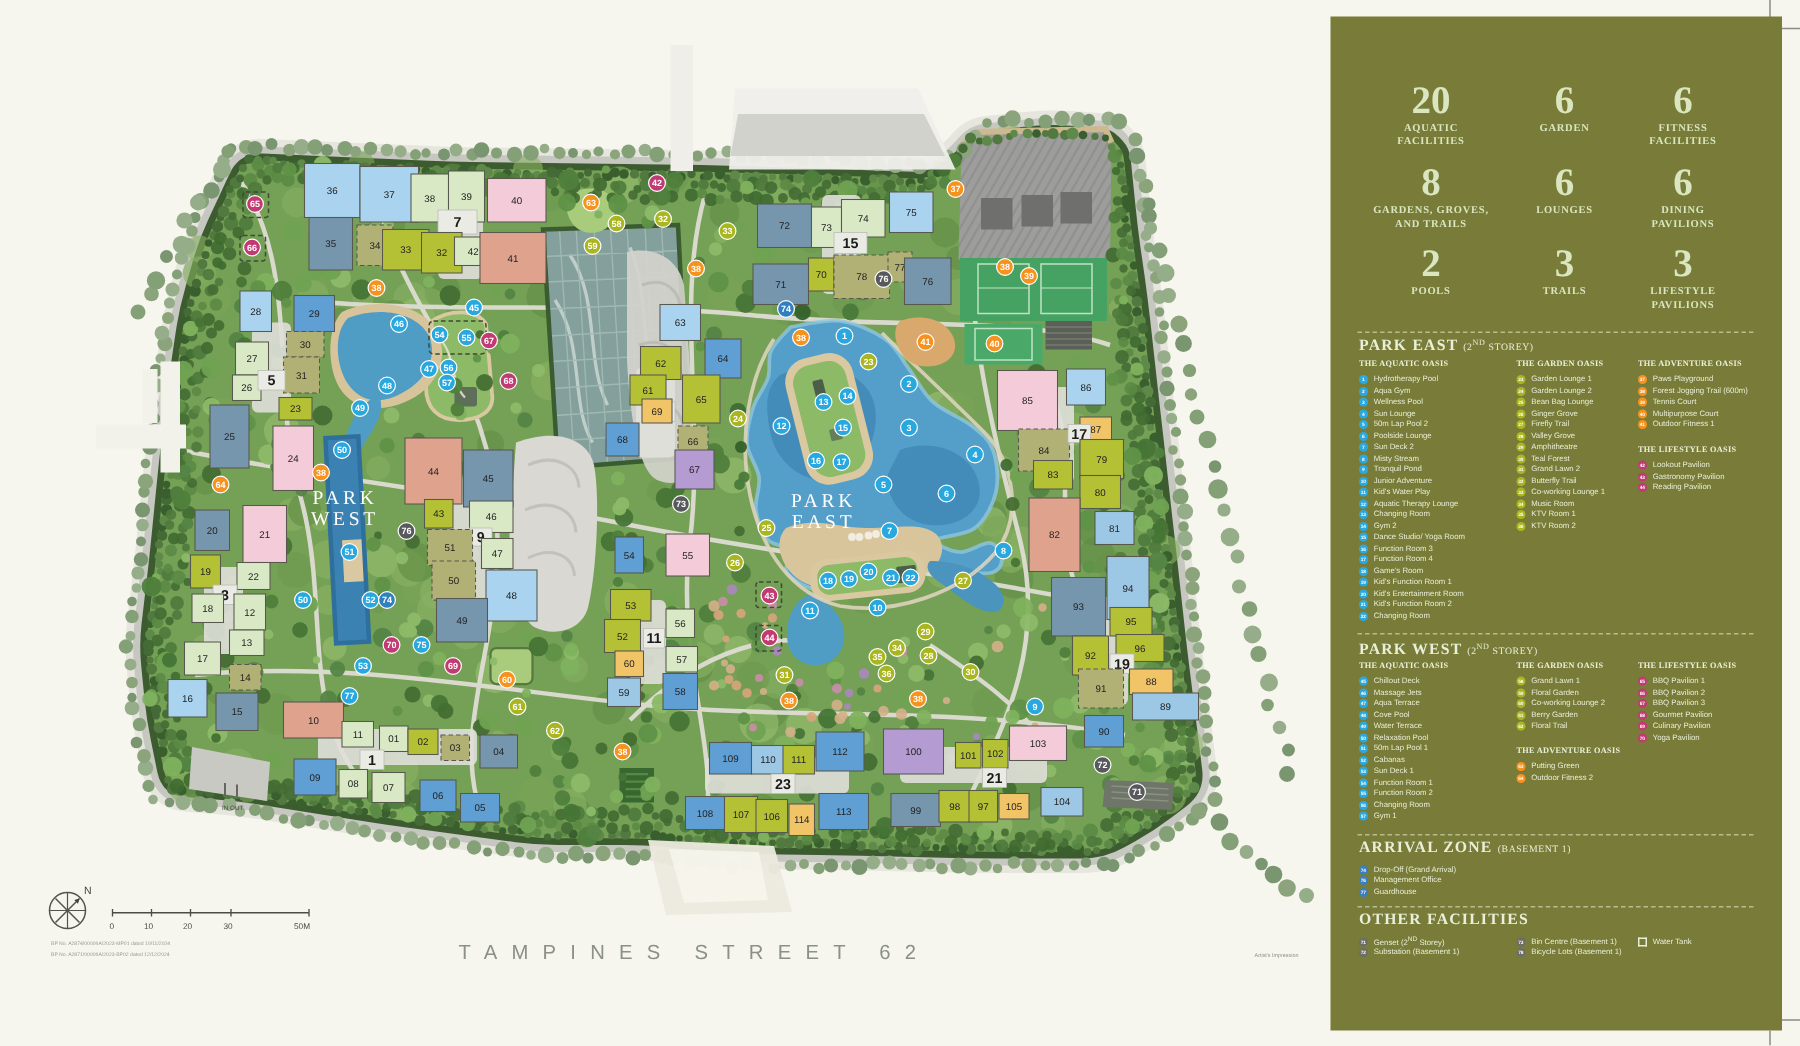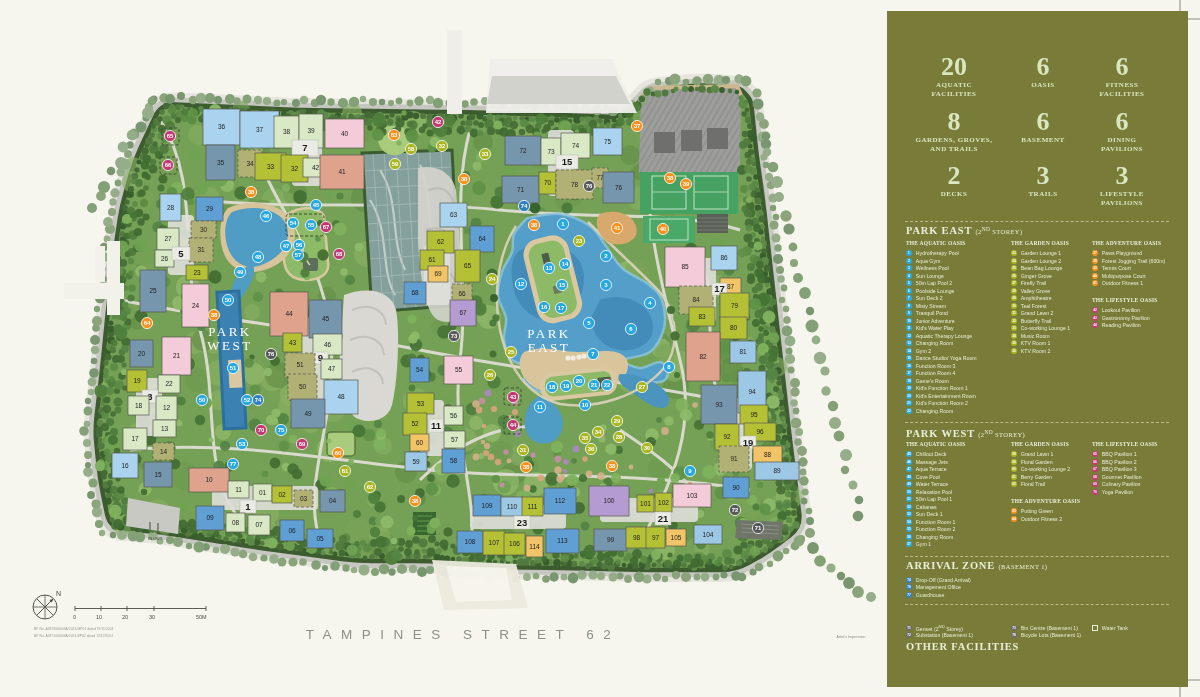--- a/index.html
+++ b/index.html
@@ -2473,46 +2473,46 @@
 
 <div class="panel">
 
   <div class="stat" style="left:7px;top:45px">
         <div class="n">20</div>
         <div class="c">AQUATIC<br>FACILITIES</div>
       </div>
 
   <div class="stat" style="left:96px;top:45px">
         <div class="n">6</div>
-        <div class="c">OASIS</div>
+        <div class="c">GARDEN</div>
       </div>
 
   <div class="stat" style="left:175px;top:45px">
         <div class="n">6</div>
         <div class="c">FITNESS<br>FACILITIES</div>
       </div>
 
   <div class="stat" style="left:7px;top:100px">
         <div class="n">8</div>
         <div class="c">GARDENS, GROVES,<br>AND TRAILS</div>
       </div>
 
   <div class="stat" style="left:96px;top:100px">
         <div class="n">6</div>
-        <div class="c">BASEMENT</div>
+        <div class="c">LOUNGES</div>
       </div>
 
   <div class="stat" style="left:175px;top:100px">
         <div class="n">6</div>
         <div class="c">DINING<br>PAVILIONS</div>
       </div>
 
   <div class="stat" style="left:7px;top:154px">
         <div class="n">2</div>
-        <div class="c">DECKS</div>
+        <div class="c">POOLS</div>
       </div>
 
   <div class="stat" style="left:96px;top:154px">
         <div class="n">3</div>
         <div class="c">TRAILS</div>
       </div>
 
   <div class="stat" style="left:175px;top:154px">
         <div class="n">3</div>
         <div class="c">LIFESTYLE<br>PAVILIONS</div>
@@ -2848,21 +2848,21 @@
           <span>Management Office</span>
         </div>
 <div class="it">
           <span class="bdg" style="background:#3a7fbe">77</span>
           <span>Guardhouse</span>
         </div>
   </div>
 
   <div class="sep" style="top:593px"></div>
 
-  <div class="shead" style="top:630px">OTHER FACILITIES</div>
+  <div class="shead" style="top:597px">OTHER FACILITIES</div>
 
   <div class="col" style="left:19px;top:613px;">
     <div class="it">
           <span class="bdg" style="background:#6d6e66">71</span>
           <span>Genset (2<sup>ND</sup> Storey)</span>
         </div>
     <div class="it">
           <span class="bdg" style="background:#6d6e66">72</span>
           <span>Substation (Basement 1)</span>
         </div>

